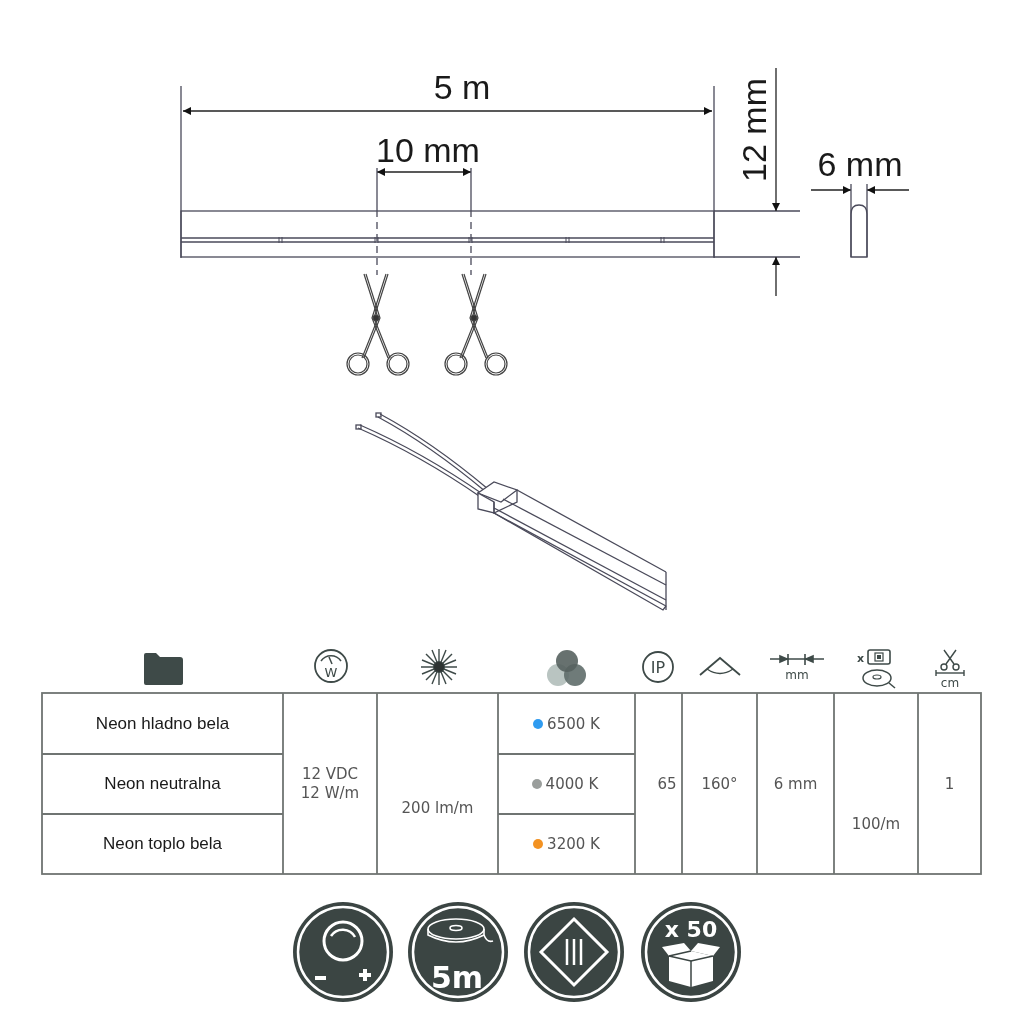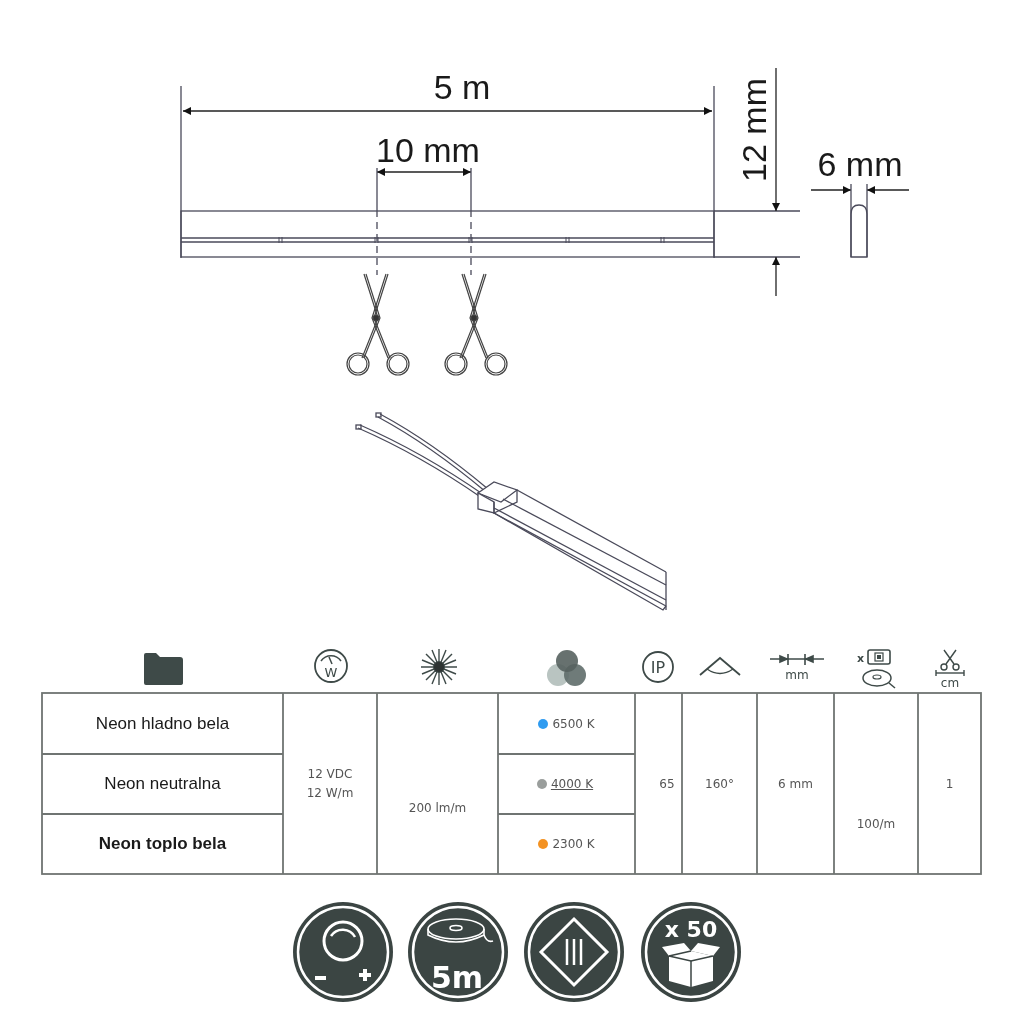--- a/index.html
+++ b/index.html
@@ -1,20 +1,20 @@
 <!DOCTYPE html>
 <html><head>
 <meta charset="utf-8">
 <style>
   html, body { margin: 0; padding: 0; background: #ffffff; }
   body { width: 1024px; height: 1024px; position: relative; overflow: hidden; font-family: "Liberation Sans", sans-serif; }
   .abs { position: absolute; }
   svg text { font-family: "Liberation Sans", sans-serif; }
   .dim-label { font-size: 34px; fill: #1a1a1a; }
-  .cell { position: absolute; box-sizing: border-box; display: flex; align-items: center; justify-content: center; text-align: center; color: #555; font-family: "DejaVu Sans", sans-serif; font-size: 12px; }
+  .cell { position: absolute; box-sizing: border-box; display: flex; align-items: center; justify-content: center; text-align: center; color: #555; font-family: "DejaVu Sans", sans-serif; font-size: 15px; }
   .cell.name { color: #1a1a1a; font-family: "Liberation Sans", sans-serif; font-size: 17px; }
   .cell.stack { flex-direction: column; line-height: 19px; text-align: right; }
   .dot { display: inline-block; width: 10px; height: 10px; border-radius: 50%; margin-right: 4px; vertical-align: middle; }
   .hicon { position: absolute; }
 </style>
 </head>
 <body>
 
 <svg class="abs" style="left:0;top:0" width="1024" height="640" viewBox="0 0 1024 640">
   <defs>
@@ -204,40 +204,40 @@
     <line x1="757" y1="693" x2="757" y2="874"></line>
     <line x1="834" y1="693" x2="834" y2="874"></line>
     <line x1="918" y1="693" x2="918" y2="874"></line>
   </g>
 </svg>
 
 <div>
 
   <div class="cell name" style="left:42px;top:693px;width:241px;height:61px;border-radius:7px;">Neon hladno bela</div>
   <div class="cell name" style="left:42px;top:754px;width:241px;height:60px;">Neon neutralna</div>
-  <div class="cell name" style="left:42px;top:814px;width:241px;height:60px;font-weight:bold;">Neon toplo bela</div>
+  <div class="cell name" style="left:42px;top:814px;width:241px;height:60px;">Neon toplo bela</div>
 
   <div class="cell stack" style="left:283px;top:693px;width:94px;height:181px;">
     <span>12 VDC</span>
     <span>12 W/m</span>
   </div>
 
   <div class="cell" style="left:377px;top:693px;width:121px;height:181px;margin-top:24px;">200 lm/m</div>
 
   <div class="cell" style="left:498px;top:693px;width:137px;height:61px;">
     <span class="dot" style="background:#2f9bf0"></span>
     <span>6500 K</span>
   </div>
-  <div class="cell" style="left:498px;top:754px;width:134px;height:60px;text-decoration:underline;">
+  <div class="cell" style="left:498px;top:754px;width:134px;height:60px;">
     <span class="dot" style="background:#9a9e9c"></span>
     <span>4000 K</span>
   </div>
   <div class="cell" style="left:498px;top:814px;width:137px;height:60px;">
     <span class="dot" style="background:#f39222"></span>
-    <span>2300 K</span>
+    <span>3200 K</span>
   </div>
 
   <div class="cell" style="left:635px;top:693px;width:64px;height:181px;">65</div>
   <div class="cell" style="left:682px;top:693px;width:75px;height:181px;">160°</div>
   <div class="cell" style="left:757px;top:693px;width:77px;height:181px;">6 mm</div>
   <div class="cell" style="left:834px;top:693px;width:84px;height:181px;margin-top:40px;">100/m</div>
   <div class="cell" style="left:918px;top:693px;width:63px;height:181px;">1</div>
 </div>
 
 <svg class="abs" style="left:292px;top:901px" width="102" height="102" viewBox="0 0 102 102">

